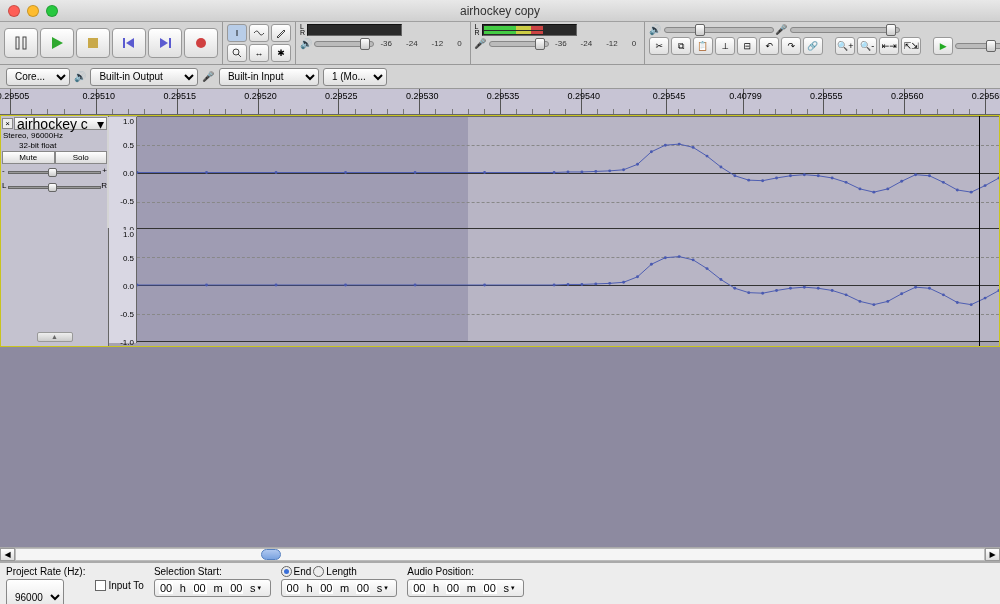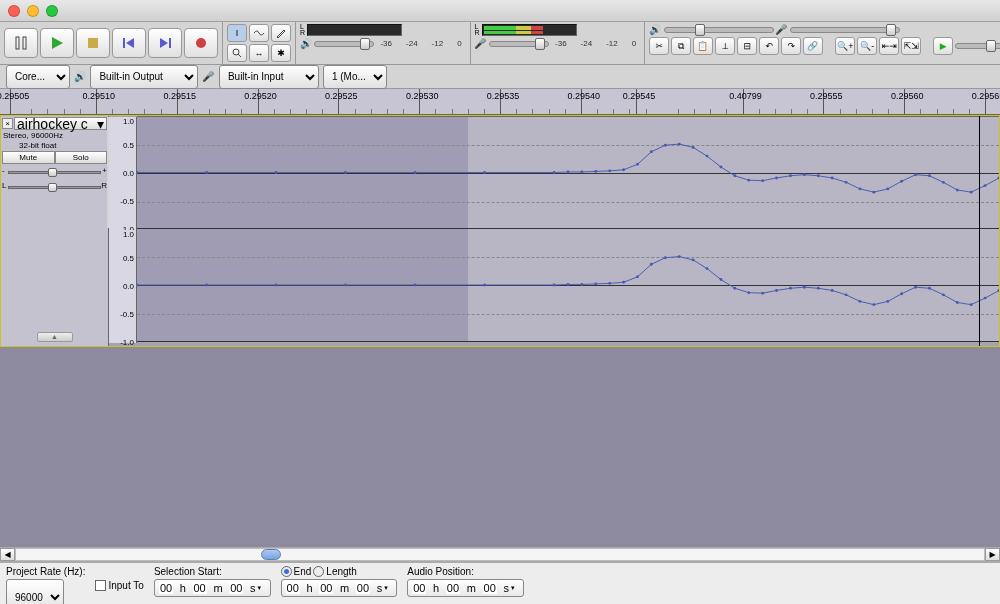--- a/index.html
+++ b/index.html
@@ -14,21 +14,21 @@
 
 
 .toolbars { display:flex; background:#d4d4d4; border-bottom:1px solid #999; }
 .tb-group { border-right:1px solid #999; padding:2px 4px; display:flex; flex-direction:column; gap:2px; }
 .row { display:flex; align-items:center; gap:2px; }
 
 .pbtn { width:28px; height:28px; background:linear-gradient(#fff,#e0e0e0); border:1px solid #999; border-radius:4px; display:flex; align-items:center; justify-content:center; }
 .pbtn.big { width:34px; height:30px; }
 .sbtn { width:20px; height:18px; background:linear-gradient(#fff,#e0e0e0); border:1px solid #999; border-radius:3px; display:flex; align-items:center; justify-content:center; font-size:9px; }
 
-select.dd, .dd { height:24px; background:linear-gradient(#fff,#e0e0e0); border:1px solid #888; border-radius:3px; font-size:10px; padding:0 4px; }
+select.dd, .dd { height:18px; background:linear-gradient(#fff,#e0e0e0); border:1px solid #888; border-radius:3px; font-size:10px; padding:0 4px; }
 
 
 .meter { width:95px; height:12px; background:#2a2a2a; border:1px inset #666; display:flex; flex-direction:column; padding:1px; gap:1px; }
 .meter-bar { height:4px; background:#2a2a2a; }
 .meter.active .meter-bar { background:linear-gradient(90deg,#4c4,#4c4 55%,#cc4 55%,#cc4 80%,#c44 80%); width:65%; }
 .slider-track { width:60px; height:6px; background:#bbb; border:1px solid #888; border-radius:3px; position:relative; }
 .slider-thumb { width:10px; height:12px; background:linear-gradient(#fff,#ccc); border:1px solid #666; border-radius:2px; position:absolute; top:-4px; }
 
 .db { font-size:8px; color:#333; display:flex; gap:14px; padding:0 4px; }
 
@@ -87,20 +87,21 @@
 </style>
 </head>
 <body>
 
 <div class="titlebar">
   <div class="traffic">
     <span class="tl-r"></span>
     <span class="tl-y"></span>
     <span class="tl-g"></span>
   </div>
+  <div class="title">airhockey copy</div>
 </div>
 
 <div class="toolbars">
   <div class="tb-group" style="justify-content:center">
     <div class="row">
       <div class="pbtn big">
           <svg class="icon" width="14" height="14">
             <rect x="2" y="1" width="3" height="12" fill="#3a6fd8" stroke="none"></rect>
             <rect x="9" y="1" width="3" height="12" fill="#3a6fd8" stroke="none"></rect>
           </svg>
@@ -298,21 +299,21 @@
     <div class="subtick" style="left: 532.333px;"></div>
     <div class="subtick" style="left: 548.5px;"></div>
     <div class="subtick" style="left: 564.667px;"></div>
     <div class="tick" style="left: 580.833px;">
       <span>0.29540</span>
     </div>
     <div class="subtick" style="left: 597px;"></div>
     <div class="subtick" style="left: 613.167px;"></div>
     <div class="subtick" style="left: 629.333px;"></div>
     <div class="subtick" style="left: 645.5px;"></div>
-    <div class="tick" style="left: 636px;">
+    <div class="tick" style="left: 666px;">
       <span>0.29545</span>
     </div>
     <div class="subtick" style="left: 677.833px;"></div>
     <div class="subtick" style="left: 694px;"></div>
     <div class="subtick" style="left: 710.167px;"></div>
     <div class="subtick" style="left: 726.333px;"></div>
     <div class="tick" style="left: 742.5px;">
       <span>0.40799</span>
     </div>
     <div class="subtick" style="left: 758.667px;"></div>

